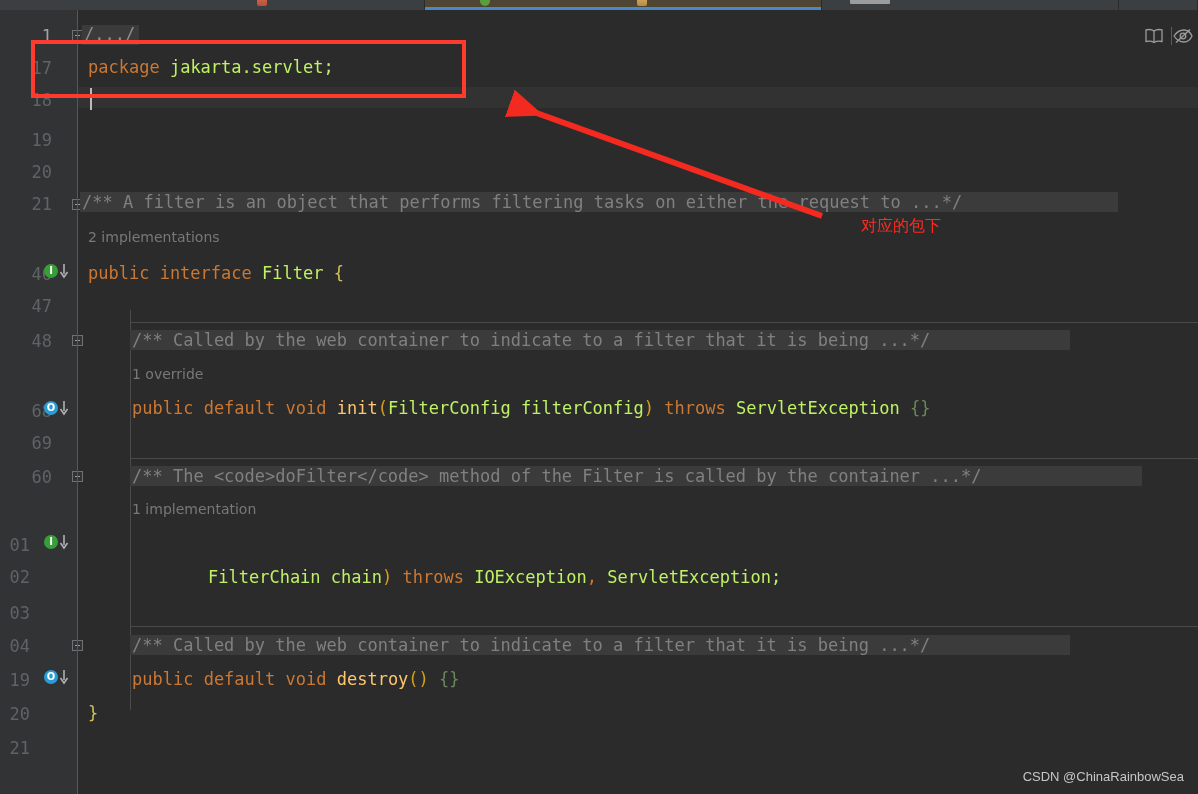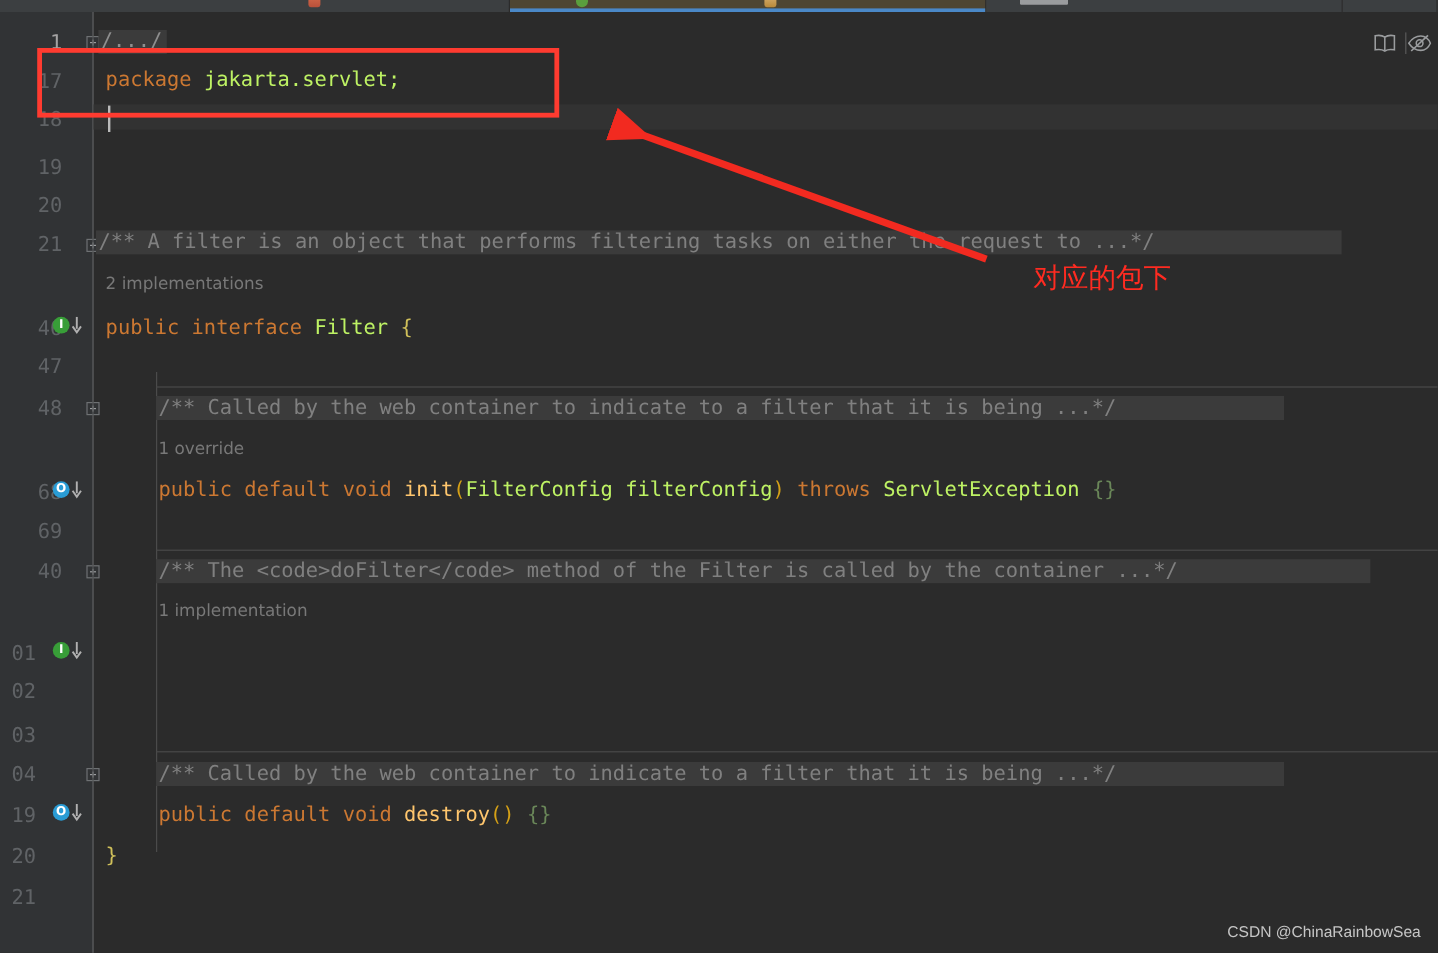--- a/index.html
+++ b/index.html
@@ -177,21 +177,21 @@
   }
   #redbox {
     position: absolute;
     border: 4px solid #ff3b30;
     background: transparent;
   }
   #cn-note {
     position: absolute;
     color: #ff2b21;
     font-family: Liberation Serif, serif;
-    font-size: 23px;
+    font-size: 16px;
     white-space: nowrap;
   }
 
   
   #toolbar {
     position: absolute;
     top: 14px; right: 4px;
     display: flex; align-items: center; gap: 0;
   }
   #toolbar .tb-ico {
@@ -238,21 +238,21 @@
     <div class="ln" style="top:48px;">17</div>
     <div class="ln" style="top:80px;">18</div>
     <div class="ln" style="top:120px;">19</div>
     <div class="ln" style="top:152px;">20</div>
     <div class="ln" style="top:184px;">21</div>
     <div class="ln" style="top:254px;">46</div>
     <div class="ln" style="top:286px;">47</div>
     <div class="ln" style="top:321px;">48</div>
     <div class="ln" style="top:391px;">68</div>
     <div class="ln" style="top:423px;">69</div>
-    <div class="ln" style="top:457px;">40</div>
+    <div class="ln" style="top:457px;">60</div>
     <div class="ln" style="top:525px;left:-22px;">01</div>
     <div class="ln" style="top:557px;left:-22px;">02</div>
     <div class="ln" style="top:593px;left:-22px;">03</div>
     <div class="ln" style="top:626px;left:-22px;">04</div>
     <div class="ln" style="top:660px;left:-22px;">19</div>
     <div class="ln" style="top:694px;left:-22px;">20</div>
     <div class="ln" style="top:728px;left:-22px;">21</div>
 
     <div class="fold" style="left:72px;top:20px;"></div>
     <div class="fold" style="left:72px;top:189px;"></div>
@@ -317,20 +317,21 @@
     <div class="cl hint" style="top:355px;left:54px;line-height:18px;">1 override</div>
 
     <div class="cl" style="top:388px;left:54px;"><span class="kw">public default void </span><span class="mth">init</span><span class="par">(</span><span class="id">FilterConfig</span><span class="id"> filterConfig</span><span class="par">)</span><span class="kw"> throws </span><span class="id">ServletException </span><span class="brc">{}</span></div>
 
     <div class="foldpill" style="left:52px;top:456px;width:1012px;"></div>
     <div class="cl cmt" style="top:456px;left:54px;">/** The &lt;code&gt;doFilter&lt;/code&gt; method of the Filter is called by the container ...*/</div>
 
     <div class="cl hint" style="top:490px;left:54px;line-height:18px;">1 implementation</div>
 
 
+    <div class="cl" style="top:557px;left:130px;"><span class="id">FilterChain chain</span><span class="par">)</span><span class="kw"> throws </span><span class="id">IOException</span><span class="kw">,</span><span class="id"> ServletException;</span></div>
 
     <div class="foldpill" style="left:52px;top:625px;width:940px;"></div>
     <div class="cl cmt" style="top:625px;left:54px;">/** Called by the web container to indicate to a filter that it is being ...*/</div>
 
     <div class="cl" style="top:659px;left:54px;"><span class="kw">public default void </span><span class="mth">destroy</span><span class="par">()</span><span class="brc"> {}</span></div>
 
     <div class="cl cbr" style="top:693px;left:10px;">}</div>
   </div>
 
   <div id="toolbar">

